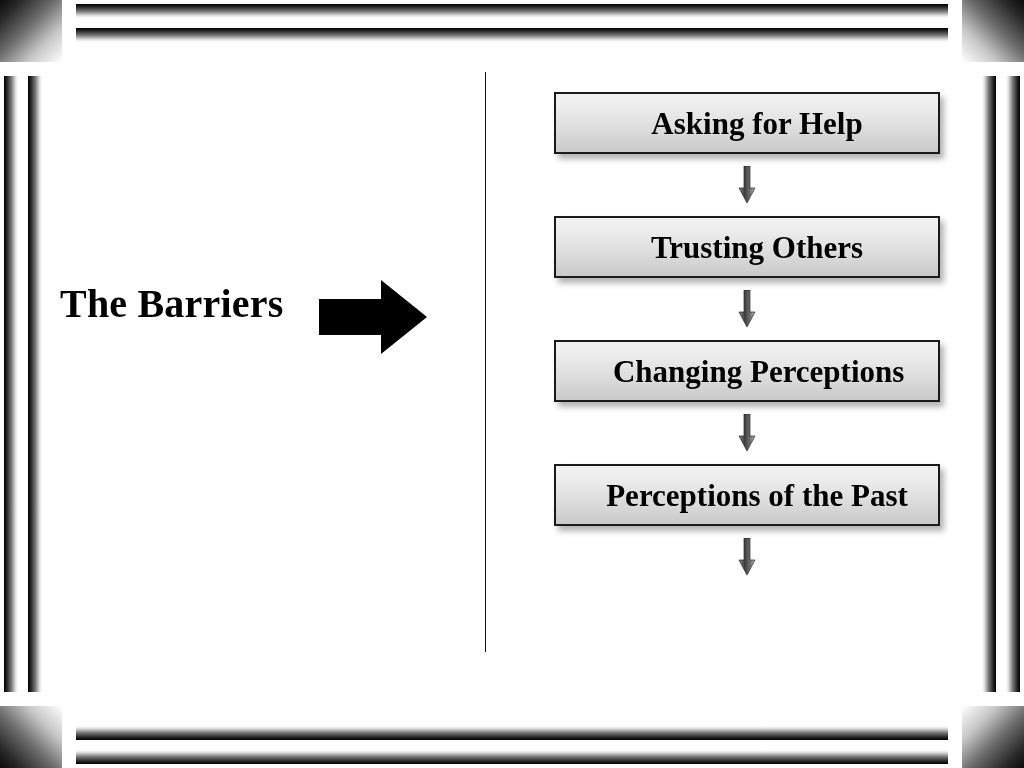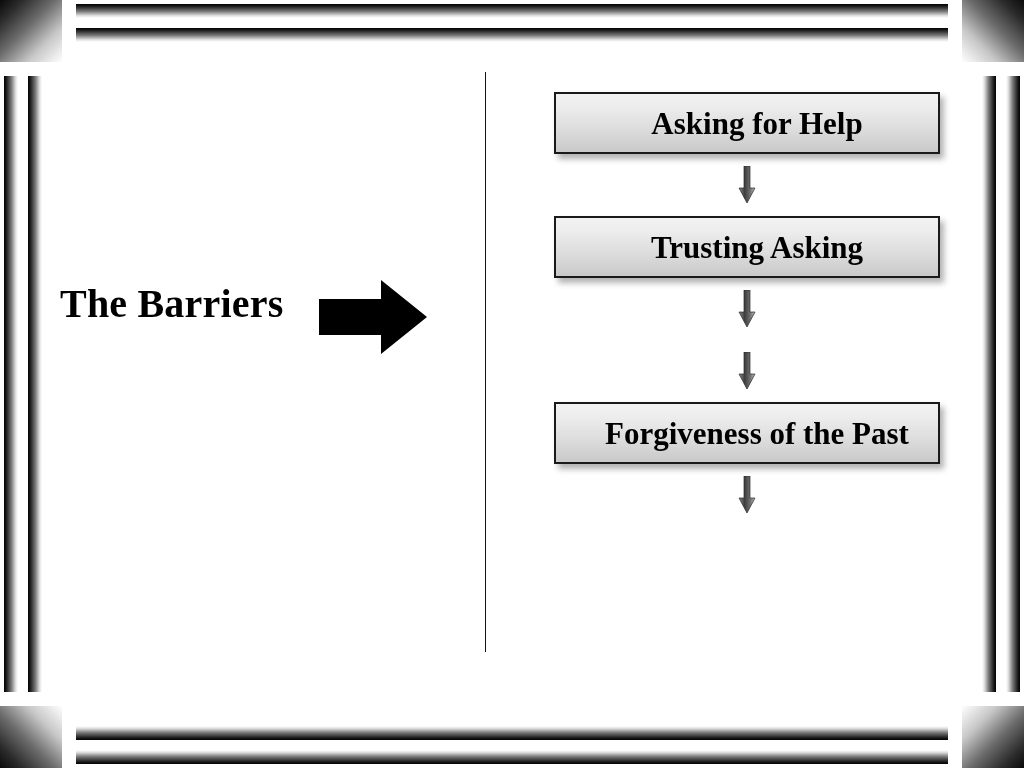--- a/index.html
+++ b/index.html
@@ -198,38 +198,41 @@
             <stop offset="35%" stop-color="#3d3d3d"></stop>
             <stop offset="70%" stop-color="#6f6f6f"></stop>
             <stop offset="100%" stop-color="#bdbdbd"></stop>
           </linearGradient>
         </defs>
         <polygon points="6,0 12,0 12,22 17,22 9,37 1,22 6,22" fill="url(#cg1)" stroke="#2a2a2a" stroke-width="0.7"></polygon>
       </svg>
     </div>
 
     <div class="node">
-      <span class="node-label">Trusting Asking</span>
-    </div>
-
-    <div class="connector">
-      <svg width="18" height="38" viewBox="0 0 18 38">
-        <polygon points="6,0 12,0 12,22 17,22 9,37 1,22 6,22" fill="url(#cg1)" stroke="#2a2a2a" stroke-width="0.7"></polygon>
-      </svg>
-    </div>
-
+      <span class="node-label">Trusting Others</span>
+    </div>
+
+    <div class="connector">
+      <svg width="18" height="38" viewBox="0 0 18 38">
+        <polygon points="6,0 12,0 12,22 17,22 9,37 1,22 6,22" fill="url(#cg1)" stroke="#2a2a2a" stroke-width="0.7"></polygon>
+      </svg>
+    </div>
+
+    <div class="node overflow">
+      <span class="node-label">Changing Perceptions</span>
+    </div>
 
     <div class="connector">
       <svg width="18" height="38" viewBox="0 0 18 38">
         <polygon points="6,0 12,0 12,22 17,22 9,37 1,22 6,22" fill="url(#cg1)" stroke="#2a2a2a" stroke-width="0.7"></polygon>
       </svg>
     </div>
 
     <div class="node">
-      <span class="node-label">Forgiveness of the Past</span>
+      <span class="node-label">Perceptions of the Past</span>
     </div>
 
     <div class="connector">
       <svg width="18" height="38" viewBox="0 0 18 38">
         <polygon points="6,0 12,0 12,22 17,22 9,37 1,22 6,22" fill="url(#cg1)" stroke="#2a2a2a" stroke-width="0.7"></polygon>
       </svg>
     </div>
 
 
   </div>

